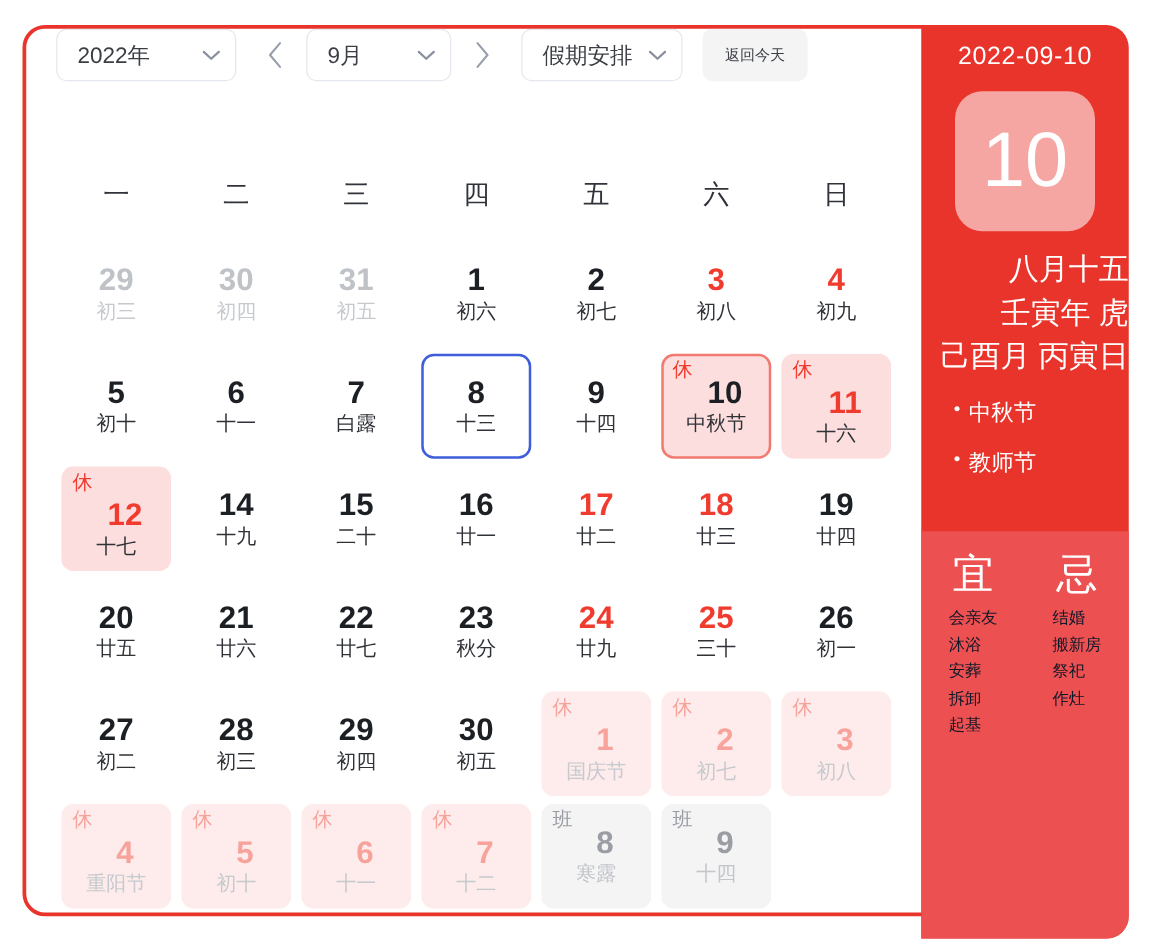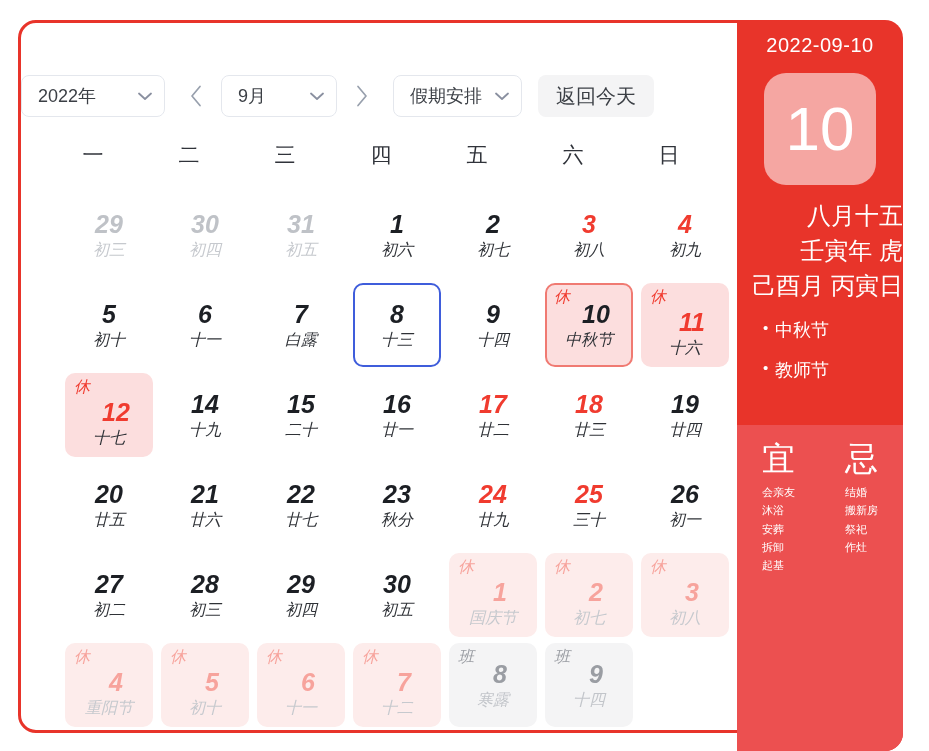--- a/index.html
+++ b/index.html
@@ -29,25 +29,26 @@
     border: 3px solid #e8342a;
     border-radius: 18px;
     background: #ffffff;
     overflow: hidden;
   }
 
   
   .toolbar {
     position: absolute;
     left: 0;
-    top: 12px;
+    top: 0;
     width: 720px;
     height: 82px;
     display: flex;
-    align-items: flex-end;
+    align-items: flex-start;
+    padding-left: 24px;
     box-sizing: border-box;
   }
 
   .select-box {
     height: 42px;
     box-sizing: border-box;
     border: 1px solid #e4e7ed;
     border-radius: 8px;
     background: #ffffff;
     display: flex;
@@ -83,21 +84,21 @@
   }
   .nav-arrow svg { display: block; }
 
   .today-btn {
     height: 42px;
     padding: 0 18px;
     border: none;
     border-radius: 8px;
     background: #f4f4f5;
     color: #3b3f45;
-    font-size: 20px;
+    font-size: 12px;
     font-family: inherit;
     cursor: pointer;
     display: flex;
     align-items: center;
     margin-left: 16px;
   }
 
   .sp-8 { width: 8px; flex: none; }
   .sp-14 { width: 14px; flex: none; }
 
@@ -112,27 +113,26 @@
   }
   .weekday-cell {
     text-align: center;
     font-size: 21px;
     color: #30333a;
   }
 
   
   .day-grid {
     position: absolute;
-    left: 40px;
+    left: 24px;
     top: 167px;
     width: 672px;
     display: grid;
     grid-template-columns: repeat(7, 96px);
     grid-auto-rows: 90px;
-    font-style: italic;
   }
 
   .day-cell {
     position: relative;
     width: 88px;
     height: 84px;
     margin: 3px 4px;
     box-sizing: border-box;
     border-radius: 10px;
     display: flex;
@@ -291,22 +291,22 @@
     align-items: center;
     padding-top: 16px;
   }
   .yiji-title {
     color: #ffffff;
     font-size: 33px;
     line-height: 1.1;
     margin-bottom: 6px;
   }
   .yiji-item {
-    color: #ffffff;
-    font-size: 11px;
+    color: #0f172a;
+    font-size: 13px;
     line-height: 1.65;
   }
 </style>
 </head>
 <body>
 
 <div id="root">
 
   <div class="calendar-panel">
 

